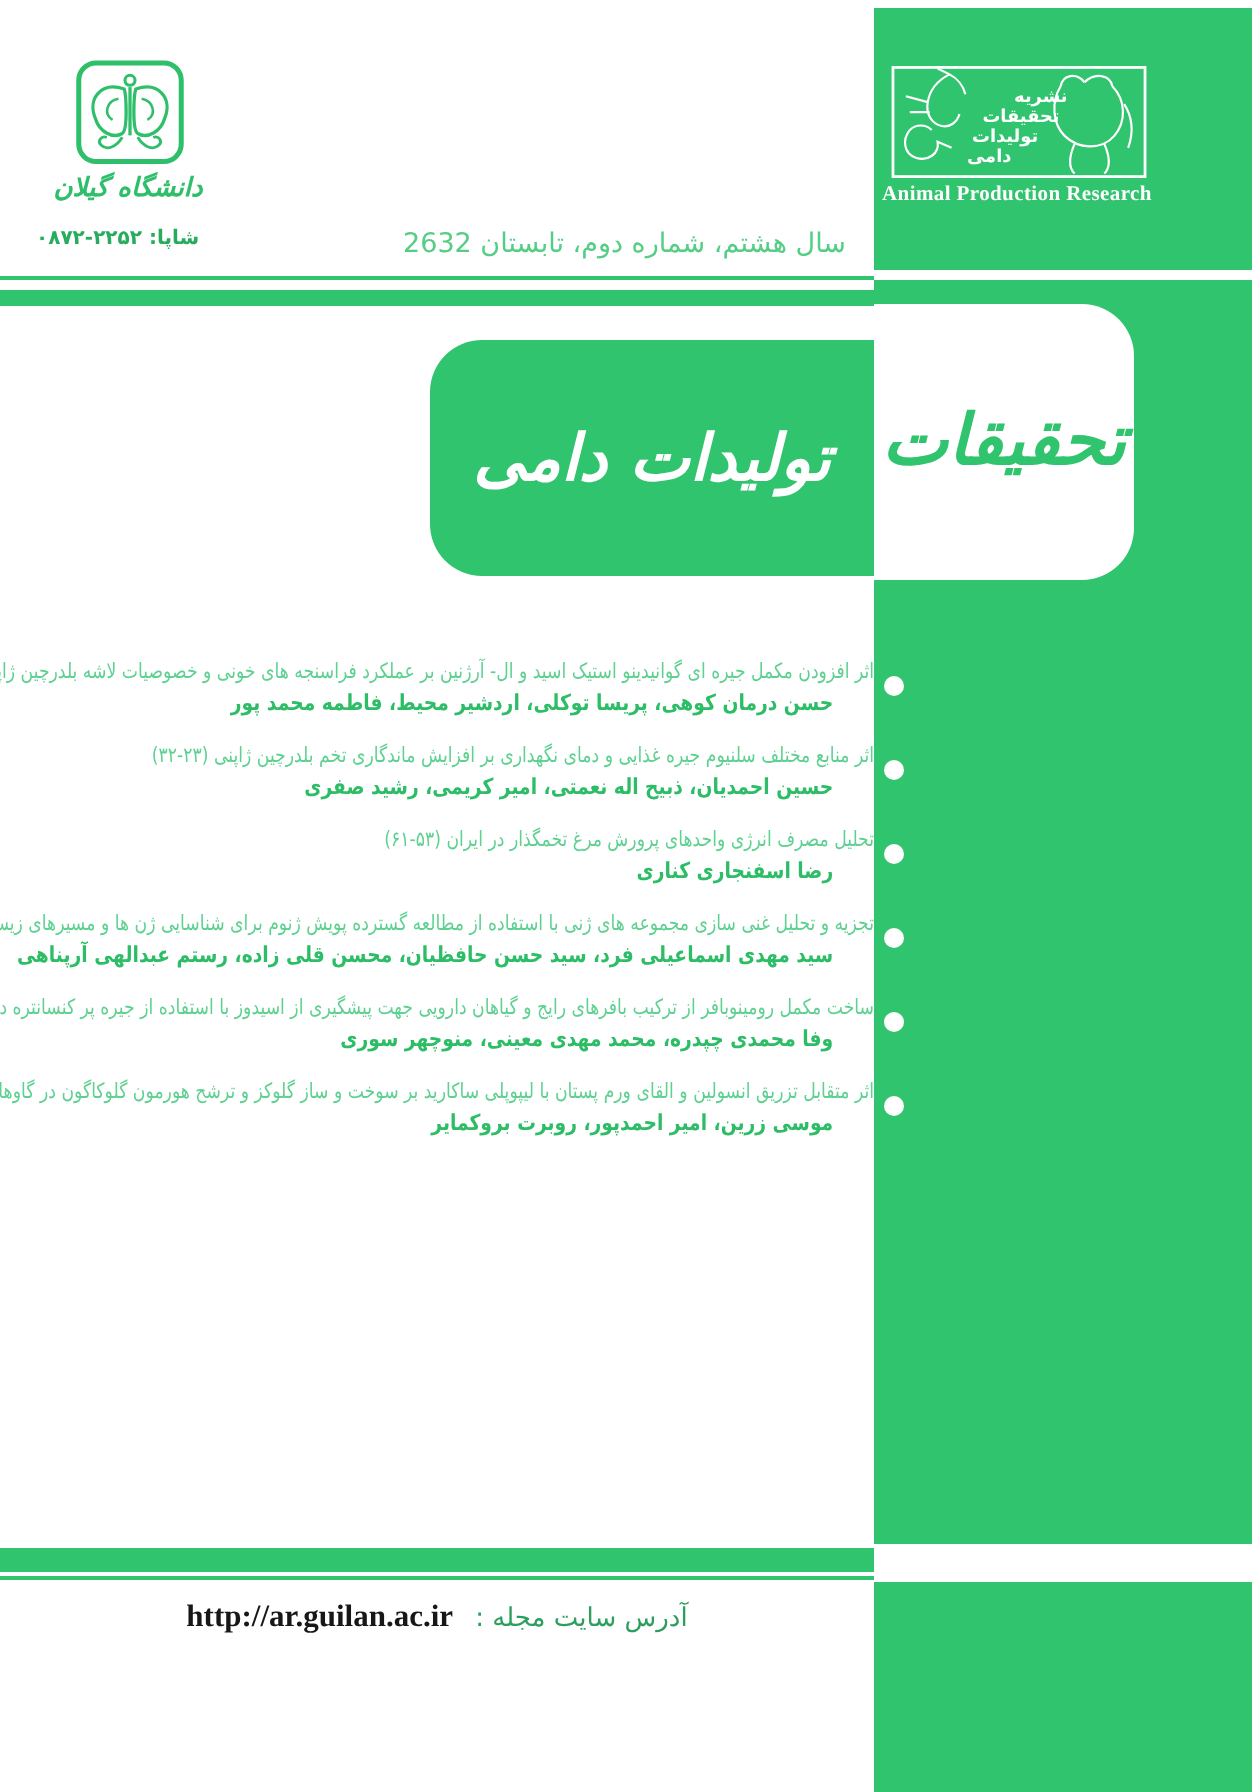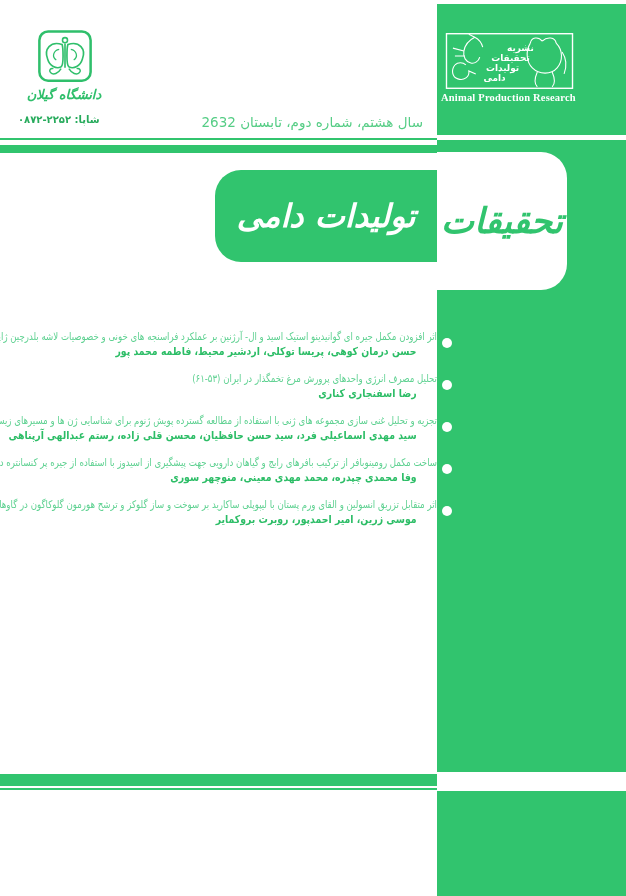--- a/index.html
+++ b/index.html
@@ -51,21 +51,21 @@
   .rule-thin-top{position:absolute;left:0;top:138px;width:437px;height:2px;background:var(--green);}
   .rule-bar-top{position:absolute;left:0;top:145px;width:437px;height:8px;background:var(--green);}
   .col-stripe-top{position:absolute;left:437px;top:135px;width:189px;height:5px;background:#ffffff;}
 
   
   .title-white-half{
     position:absolute;left:437px;top:152px;width:130px;height:138px;background:#ffffff;
     border-radius:0 26px 26px 0;display:flex;align-items:center;justify-content:center;
   }
   .title-green-half{
-    position:absolute;left:215px;top:170px;width:222px;height:92px;background:var(--green);
+    position:absolute;left:215px;top:170px;width:222px;height:118px;background:var(--green);
     border-radius:26px 0 0 26px;display:flex;align-items:center;justify-content:center;
   }
   .title-word-right{
     color:var(--green);font-size:35px;font-weight:bold;font-style:italic;direction:rtl;white-space:nowrap;
   }
   .title-word-left{
     color:#ffffff;font-size:32px;font-weight:bold;font-style:italic;direction:rtl;white-space:nowrap;
   }
 
   
@@ -160,20 +160,25 @@
     <span class="title-word-left">تولیدات دامی</span>
   </div>
 
   <div class="articles">
     <div class="entry">
       <div class="a-title">اثر افزودن مکمل جیره ای گوانیدینو استیک اسید و ال- آرژنین بر عملکرد فراسنجه های خونی و خصوصیات لاشه بلدرچین ژاپنی (۱-۱۰)</div>
       <div class="a-authors">حسن درمان کوهی، پریسا توکلی، اردشیر محیط، فاطمه محمد پور</div>
       <span class="bullet"></span>
     </div>
     <div class="entry">
+      <div class="a-title">اثر منابع مختلف سلنیوم جیره غذایی و دمای نگهداری بر افزایش ماندگاری تخم بلدرچین ژاپنی (۲۳-۳۲)</div>
+      <div class="a-authors">حسین احمدیان، ذبیح اله نعمتی، امیر کریمی، رشید صفری</div>
+      <span class="bullet"></span>
+    </div>
+    <div class="entry">
       <div class="a-title">تحلیل مصرف انرژی واحدهای پرورش مرغ تخمگذار در ایران (۵۳-۶۱)</div>
       <div class="a-authors">رضا اسفنجاری کناری</div>
       <span class="bullet"></span>
     </div>
     <div class="entry">
       <div class="a-title">تجزیه و تحلیل غنی سازی مجموعه های ژنی با استفاده از مطالعه گسترده پویش ژنوم برای شناسایی ژن ها و مسیرهای زیستی مرتبط با دوقلوزایی در گوسفند بلوچی (۶۳-۸۰)</div>
       <div class="a-authors">سید مهدی اسماعیلی فرد، سید حسن حافظیان، محسن قلی زاده، رستم عبدالهی آرپناهی</div>
       <span class="bullet"></span>
     </div>
     <div class="entry">
@@ -185,14 +190,18 @@
       <div class="a-title">اثر متقابل تزریق انسولین و القای ورم پستان با لیپوپلی ساکارید بر سوخت و ساز گلوکز و ترشح هورمون گلوکاگون در گاوهای شیری (۹۳-۱۰۲)</div>
       <div class="a-authors">موسی زرین، امیر احمدپور، روبرت بروکمایر</div>
       <span class="bullet"></span>
     </div>
   </div>
 
   <div class="col-stripe-bottom"></div>
   <div class="rule-bar-bottom"></div>
   <div class="rule-thin-bottom"></div>
 
+  <div class="footer-line">
+    <span class="footer-label">آدرس سایت مجله :</span>
+    <span class="footer-url">http://ar.guilan.ac.ir</span>
+  </div>
 
 </div>
 
 </body></html>

